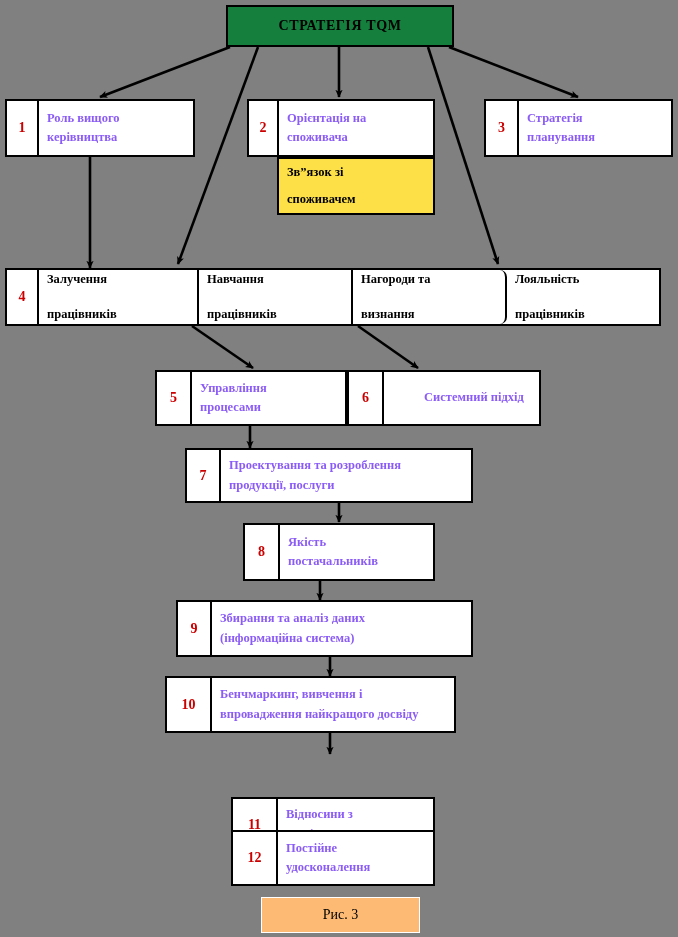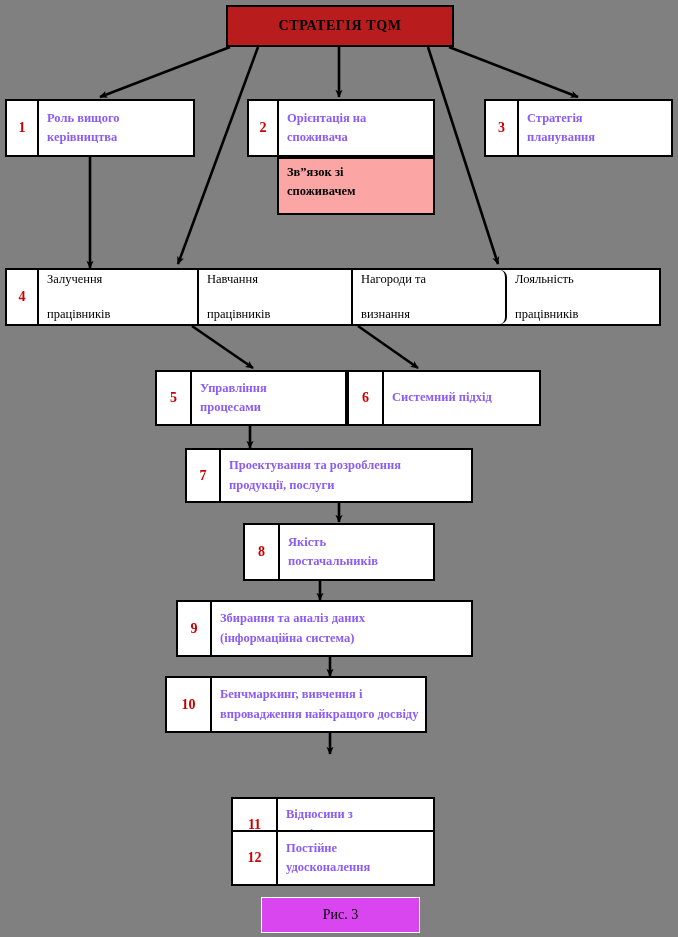--- a/index.html
+++ b/index.html
@@ -56,21 +56,21 @@
     padding: 4px 8px;
     color: #8b5cf6;
     font-weight: bold;
     font-size: 12.5px;
     line-height: 1.55;
   }
   
   .title-box {
     position: absolute;
     box-sizing: border-box;
-    background: #b91c1c;
+    background: #15803d;
     border: 2px solid #000000;
     display: flex;
     align-items: center;
     justify-content: center;
     font-weight: bold;
     font-size: 14px;
     letter-spacing: 0.6px;
     z-index: 2;
   }
   
@@ -81,51 +81,51 @@
     border: 2px solid #000000;
     display: flex;
     z-index: 2;
   }
   .band .cell {
     box-sizing: border-box;
     display: flex;
     flex-direction: column;
     justify-content: center;
     padding: 4px 8px;
-    font-weight: normal;
+    font-weight: bold;
     font-size: 12.5px;
     line-height: 1.55;
     border-right: 2px solid #000000;
     gap: 16px;
   }
   .band .cell.last {
     border-right: none;
   }
   .band .numcell {
     padding: 0;
   }
   
   .subbox {
     position: absolute;
     box-sizing: border-box;
-    background: #fca5a5;
+    background: #fde047;
     border: 2px solid #000000;
     display: flex;
     flex-direction: column;
-    justify-content: flex-start;
+    justify-content: space-between;
     padding: 4px 8px;
     font-weight: bold;
     font-size: 12.5px;
     line-height: 1.55;
     z-index: 2;
   }
   .caption-box {
     position: absolute;
     box-sizing: border-box;
-    background: #d946ef;
+    background: #fdba74;
     border: 1px solid #ffffff;
     display: flex;
     align-items: center;
     justify-content: center;
     font-size: 14px;
     z-index: 2;
   }
   .line1, .line2 { display: block; white-space: nowrap; }
 </style>
 </head>
@@ -225,21 +225,21 @@
   <div class="node" style="left:155px; top:370px; width:192px; height:56px;">
     <div class="numcell" style="width:35px;">5</div>
     <div class="textcell">
       <span class="line1">Управління</span>
       <span class="line2">процесами</span>
     </div>
   </div>
 
   <div class="node" style="left:347px; top:370px; width:194px; height:56px;">
     <div class="numcell" style="width:35px;">6</div>
-    <div class="textcell" style="justify-content:center;">
+    <div class="textcell" style="justify-content:center;margin-left:32px;">
       <span class="line1">Системний підхід</span>
     </div>
   </div>
 
   <div class="node" style="left:185px; top:448px; width:288px; height:55px;">
     <div class="numcell" style="width:34px;">7</div>
     <div class="textcell">
       <span class="line1">Проектування та розроблення</span>
       <span class="line2">продукції,  послуги</span>
     </div>
@@ -254,21 +254,21 @@
   </div>
 
   <div class="node" style="left:176px; top:600px; width:297px; height:57px;">
     <div class="numcell" style="width:34px;">9</div>
     <div class="textcell">
       <span class="line1">Збирання  та аналіз даних</span>
       <span class="line2">(інформаційна  система)</span>
     </div>
   </div>
 
-  <div class="node" style="left:165px; top:676px; width:262px; height:57px;">
+  <div class="node" style="left:165px; top:676px; width:291px; height:57px;">
     <div class="numcell" style="width:45px;">10</div>
     <div class="textcell">
       <span class="line1">Бенчмаркинг, вивчення і</span>
       <span class="line2">впровадження найкращого  досвіду</span>
     </div>
   </div>
 
   <div class="node" style="left:231px; top:754px; width:204px; height:55px;margin-top:43px;">
     <div class="numcell" style="width:45px;">11</div>
     <div class="textcell">

